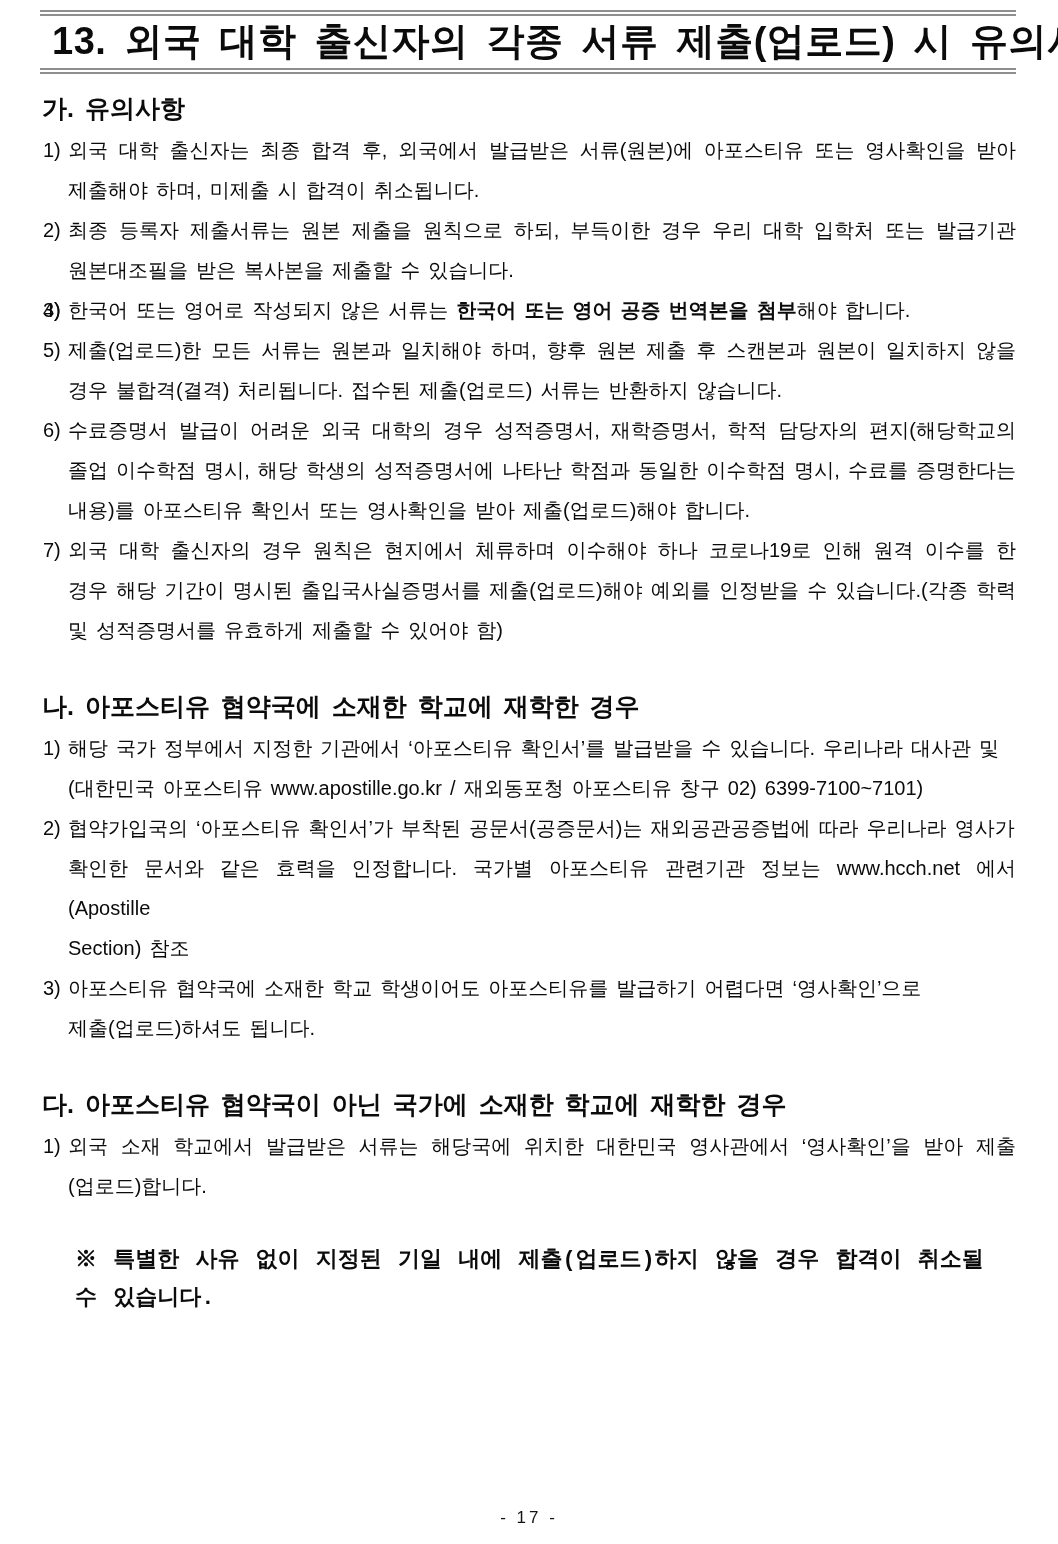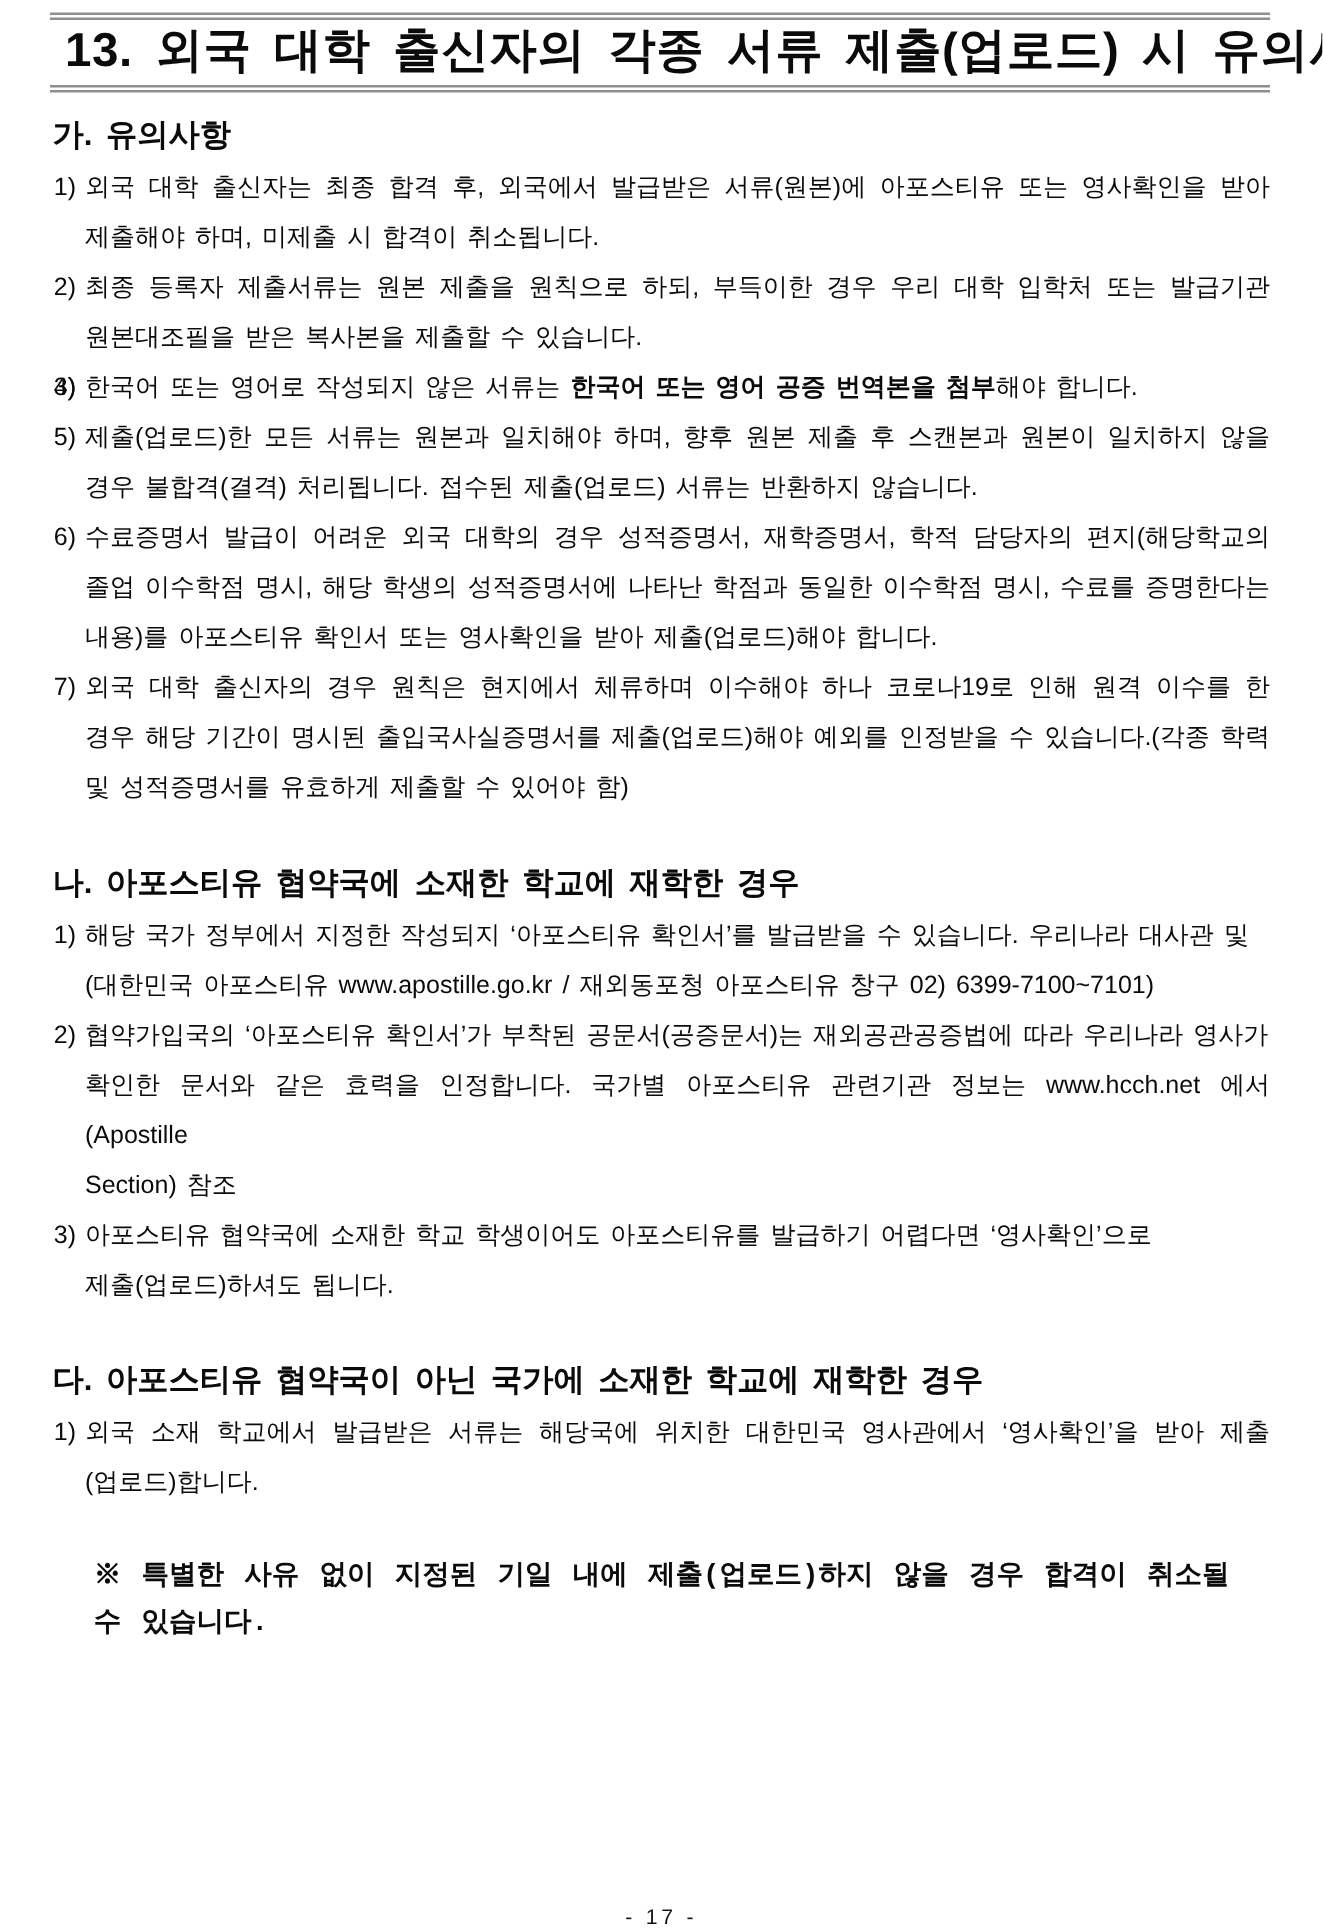--- a/index.html
+++ b/index.html
@@ -60,21 +60,21 @@
     line-height: 38px;
     font-weight: bold;
     word-spacing: 3px;
     word-break: keep-all;
     font-family: Liberation Mono, monospace;
   }
   .page-number {
     position: absolute;
     left: 0;
     right: 0;
-    bottom: 0;
+    bottom: 16px;
     text-align: center;
     font-size: 17px;
     letter-spacing: 3px;
     color: #141414;
   }
 </style>
 </head>
 <body>
 
 <div class="page">
@@ -123,21 +123,21 @@
 
     </div>
   </section>
 
   <section class="later">
     <h2 class="sec-heading">나. 아포스티유 협약국에 소재한 학교에 재학한 경우</h2>
     <div class="items">
 
       <div class="item">
         <span class="marker">1)</span>
-        <span class="line">해당 국가 정부에서 지정한 작성되지 ‘아포스티유 확인서’를 발급받을 수 있습니다. 우리나라 대사관 및</span>
+        <span class="line">해당 국가 정부에서 지정한 기관에서 ‘아포스티유 확인서’를 발급받을 수 있습니다. 우리나라 대사관 및</span>
         <span class="line">(대한민국 아포스티유 www.apostille.go.kr / 재외동포청 아포스티유 창구 02) 6399-7100~7101)</span>
       </div>
 
       <div class="item">
         <span class="marker">2)</span>
         <span class="line">협약가입국의 ‘아포스티유 확인서’가 부착된 공문서(공증문서)는 재외공관공증법에 따라 우리나라 영사가</span>
         <span class="line">확인한 문서와 같은 효력을 인정합니다. 국가별 아포스티유 관련기관 정보는 www.hcch.net 에서 (Apostille</span>
         <span class="line">Section) 참조</span>
       </div>
 

